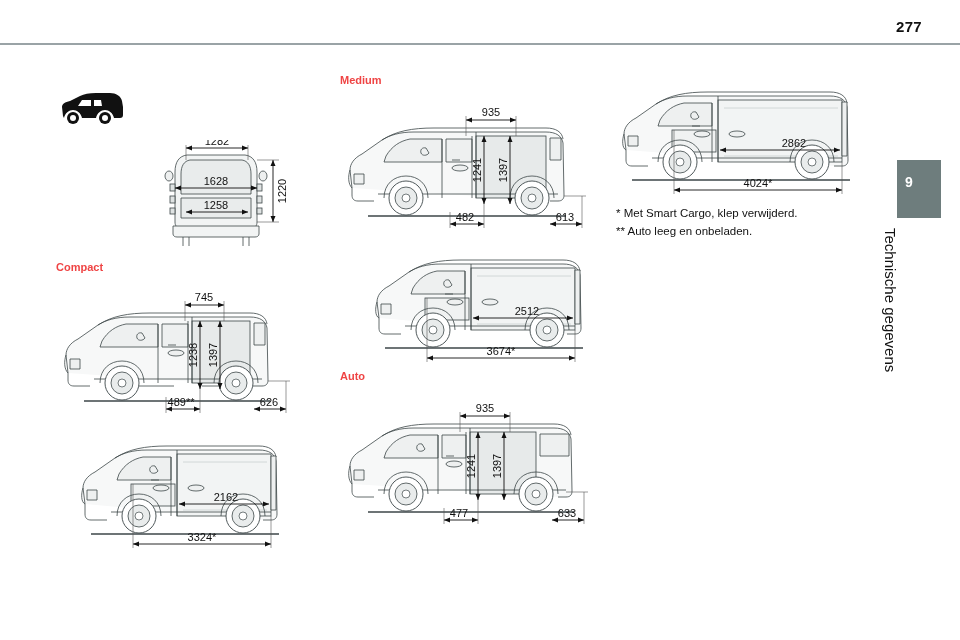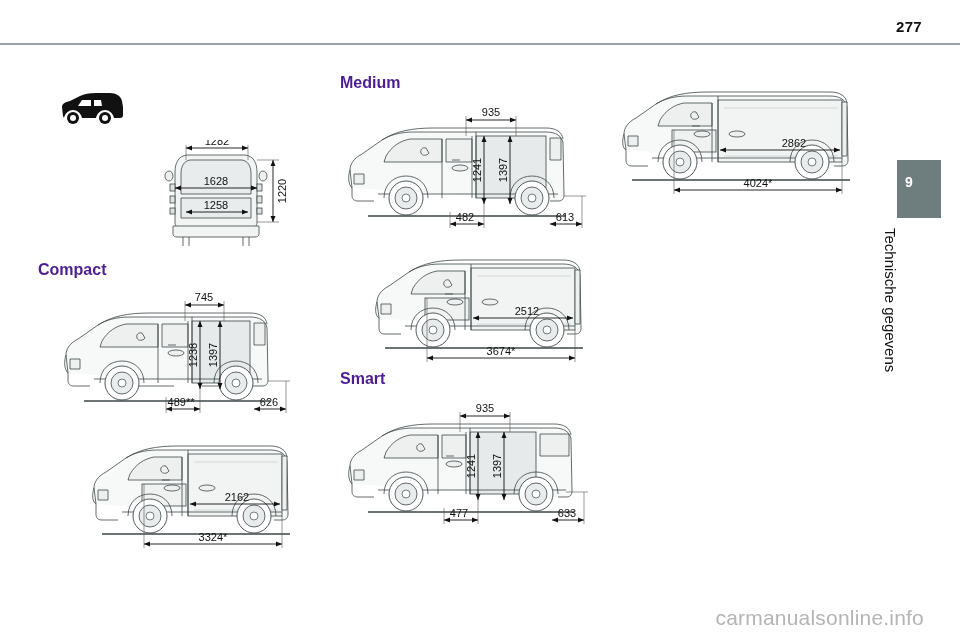--- a/index.html
+++ b/index.html
@@ -47,21 +47,21 @@
   .watermark{
     position:absolute;left:0;right:36px;bottom:10px;
     text-align:right;
     font-size:21px;color:#b4b4b4;
     letter-spacing:.2px;
   }
 
   
   .heading{
     position:absolute;
-    font-size:16px;font-weight:bold;color:#4c1d95;
+    font-size:11px;font-weight:bold;color:#ef4444;
   }
 
   
   .fig{position:absolute;}
   .fig svg{display:block;}
 
   
   .notes{
     position:absolute;left:616px;top:205px;
     font-size:11.5px;line-height:1.55;color:#111;
@@ -146,21 +146,21 @@
 
       <g font-family="Liberation Sans, sans-serif" font-size="11" fill="#111" text-anchor="middle">
         <text x="64" y="5">1282</text>
         <text x="63" y="45">1628</text>
         <text x="63" y="69">1258</text>
         <text x="0" y="0" transform="translate(133,51) rotate(-90)">1220</text>
       </g>
     </svg>
   </div>
 
-  <div class="heading" style="left:38px;top:261px;">Compact</div>
+  <div class="heading" style="left:56px;top:261px;">Compact</div>
 
   <div class="fig" style="left:54px;top:285px;">
     <svg width="245" height="130" viewBox="0 0 245 130">
       <g fill="none" stroke="#3c4648" stroke-width="0.8">
 
         <path d="M14 88 L12 70 C12 64 16 58 24 54 L44 40 C52 35 62 32 76 32 L196 32 C206 32 212 36 213 43 L214 95 C214 99 212 101 208 101 L200 101" fill="#f7f8f8"></path>
         <path d="M14 88 L14 95 C14 99 16 101 20 101 L36 101"></path>
         <path d="M60 101 L120 101 M148 101 L200 101"></path>
 
         <path d="M44 40 C58 31 74 28 96 28 L196 28 C206 28 212 32 213 39"></path>
@@ -231,21 +231,21 @@
       <g font-family="Liberation Sans, sans-serif" font-size="11" fill="#111" text-anchor="middle">
         <text x="150" y="16">745</text>
         <text x="0" y="0" transform="translate(143,70) rotate(-90)">1238</text>
         <text x="0" y="0" transform="translate(163,70) rotate(-90)">1397</text>
         <text x="127" y="121">489**</text>
         <text x="215" y="121">626</text>
       </g>
     </svg>
   </div>
 
-  <div class="fig" style="left:82px;top:432px;">
+  <div class="fig" style="left:71px;top:432px;">
     <svg width="225" height="120" viewBox="0 0 225 120">
       <g fill="none" stroke="#3c4648" stroke-width="0.8">
         <path d="M14 72 L12 56 C12 50 16 44 24 40 L44 26 C52 21 62 18 76 18 L188 18 C198 18 204 22 205 29 L206 82 C206 86 204 88 200 88 L192 88" fill="#f7f8f8"></path>
         <path d="M14 72 L14 82 C14 86 16 88 20 88 L36 88"></path>
         <path d="M44 26 C58 17 74 14 96 14 L188 14 C198 14 204 18 205 25"></path>
         <path d="M48 42 C54 32 62 27 72 25 L100 25 L100 48 L46 48 Z" fill="#eef0f0"></path>
 
         <rect x="106" y="22" width="94" height="62" fill="#f2f4f4" stroke="#3c4648"></rect>
 
         <path d="M112 30 L196 30 M112 78 L196 78" stroke="#c9d0d0"></path>
@@ -404,21 +404,21 @@
         <path d="M62 50 L62 114" stroke-width="0.6" stroke="#555"></path>
         <path d="M210 82 L210 114" stroke-width="0.6" stroke="#555"></path>
       </g>
       <g font-family="Liberation Sans, sans-serif" font-size="11" fill="#111" text-anchor="middle">
         <text x="162" y="67">2512</text>
         <text x="136" y="107">3674*</text>
       </g>
     </svg>
   </div>
 
-  <div class="heading" style="left:340px;top:370px;">Smart</div>
+  <div class="heading" style="left:340px;top:370px;">Auto</div>
 
   <div class="fig" style="left:338px;top:396px;">
     <svg width="250" height="130" viewBox="0 0 250 130">
       <g fill="none" stroke="#3c4648" stroke-width="0.8">
         <path d="M14 88 L12 70 C12 64 16 58 24 54 L44 40 C52 35 62 32 76 32 L216 32 C226 32 232 36 233 43 L234 95 C234 99 232 101 228 101 L220 101" fill="#f7f8f8"></path>
         <path d="M14 88 L14 95 C14 99 16 101 20 101 L36 101"></path>
         <path d="M44 40 C58 31 74 28 96 28 L216 28 C226 28 232 32 233 39"></path>
         <path d="M48 56 C54 46 62 41 72 39 L100 39 L100 62 L46 62 Z" fill="#eef0f0"></path>
         <path d="M104 39 L128 39 L128 62 L104 62 Z" fill="#eef0f0"></path>
         <rect x="132" y="36" width="66" height="62" fill="#e7eaea" stroke="#3c4648"></rect>
@@ -516,16 +516,19 @@
         <path d="M62 54 L62 118" stroke-width="0.6" stroke="#555"></path>
         <path d="M230 86 L230 118" stroke-width="0.6" stroke="#555"></path>
       </g>
       <g font-family="Liberation Sans, sans-serif" font-size="11" fill="#111" text-anchor="middle">
         <text x="182" y="71">2862</text>
         <text x="146" y="111">4024*</text>
       </g>
     </svg>
   </div>
 
-
-  <div class="watermark">carmanualsonline.info</div>
+  <div class="notes">
+    <div>* Met Smart Cargo, klep verwijderd.</div>
+    <div>** Auto leeg en onbeladen.</div>
+  </div>
+
 
 </div>
 
 </body></html>

